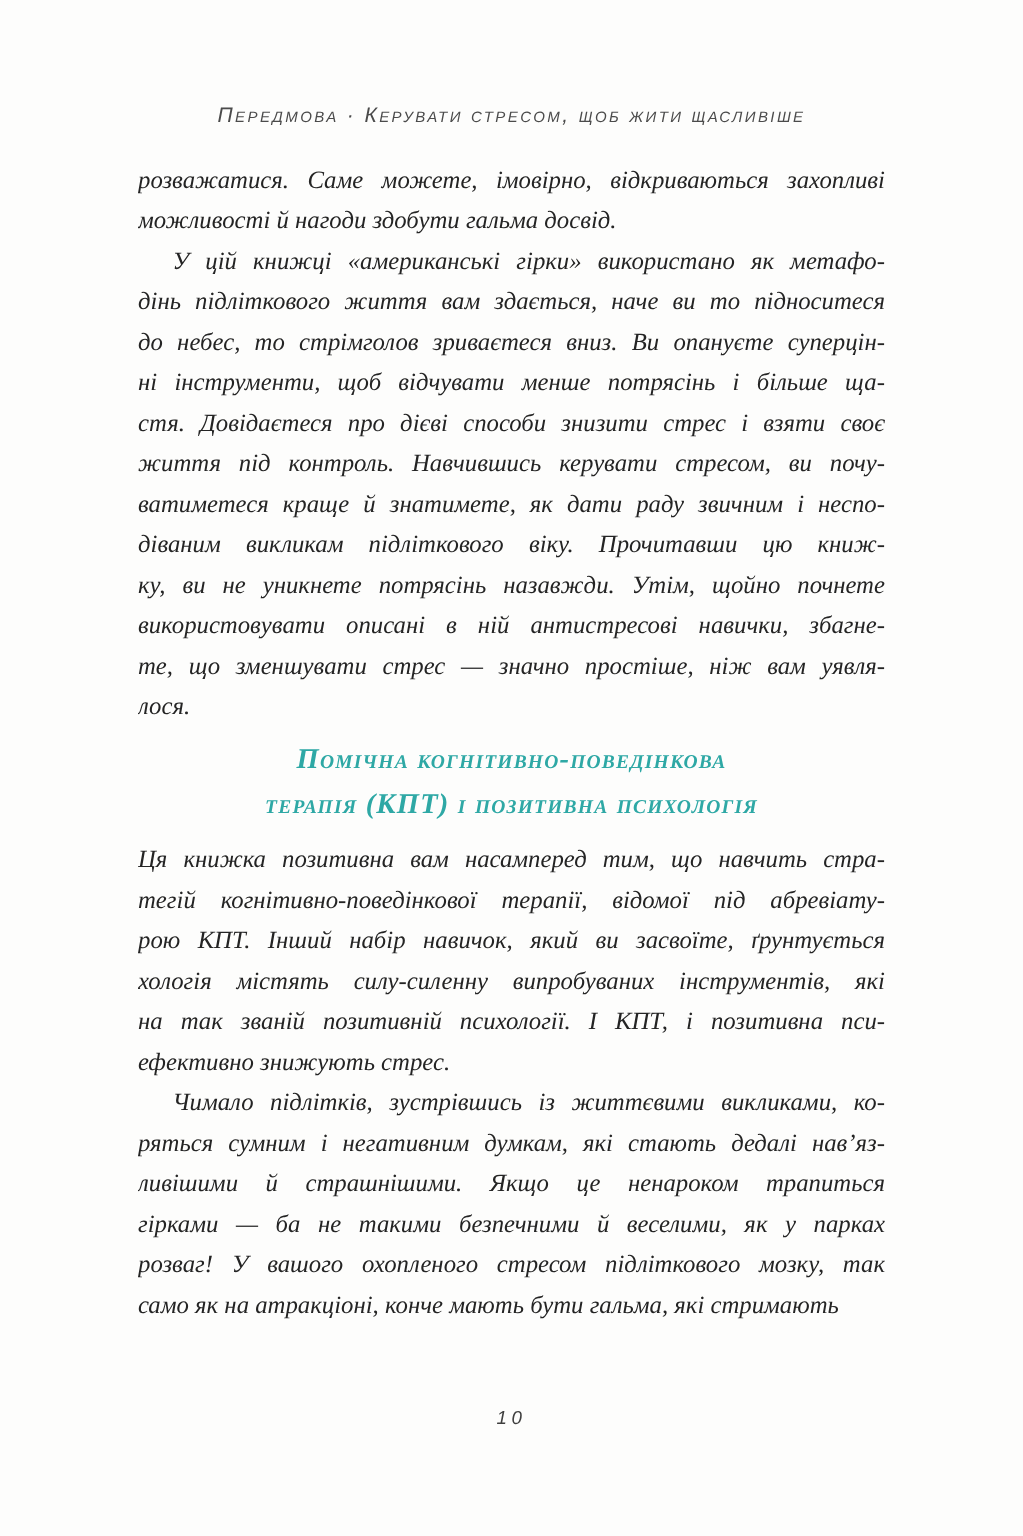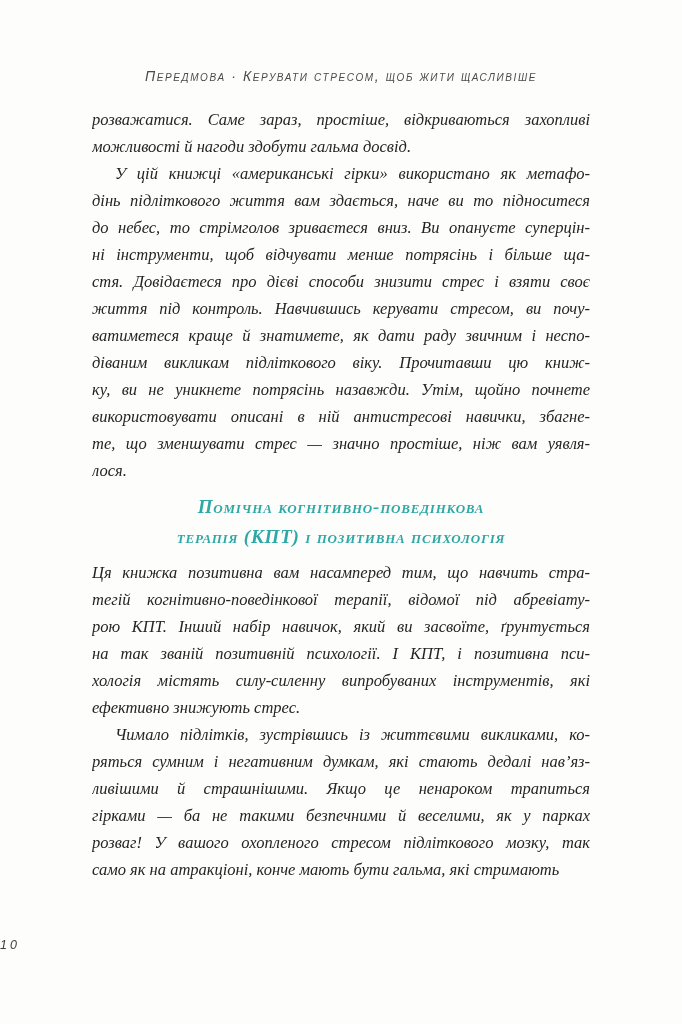--- a/index.html
+++ b/index.html
@@ -52,35 +52,36 @@
   }
   .heading-line {
     font-size: 19px;
     line-height: 30px;
     letter-spacing: 0.8px;
   }
   .page-number {
     position: absolute;
     top: 938px;
     left: 0; right: 0;
+    text-align: center;
     font-family: "Liberation Sans", sans-serif;
     font-size: 12.5px;
     letter-spacing: 3px;
     color: #3f3f3f;
   }
 </style>
 </head>
 <body>
 
 <div class="page">
   <div class="running-head">Передмова · Керувати стресом, щоб жити щасливіше</div>
 
   <div class="text-column">
       <div class="paragraph">
-        <div class="line">розважатися. Саме зараз, простіше, відкриваються захопливі</div>
+        <div class="line">розважатися. Саме можете, імовірно, відкриваються захопливі</div>
         <div class="line para-end">можливості й нагоди здобути гальма досвід.</div>
       </div>
       <div class="paragraph">
         <div class="line indent">У цій книжці «американські гірки» використано як метафо-</div>
         <div class="line">дінь підліткового життя вам здається, наче ви то підноситеся</div>
         <div class="line">до небес, то стрімголов зриваєтеся вниз. Ви опануєте суперцін-</div>
         <div class="line">ні інструменти, щоб відчувати менше потрясінь і більше ща-</div>
         <div class="line">стя. Довідаєтеся про дієві способи знизити стрес і взяти своє</div>
         <div class="line">життя під контроль. Навчившись керувати стресом, ви почу-</div>
         <div class="line">ватиметеся краще й знатимете, як дати раду звичним і неспо-</div>
@@ -91,22 +92,22 @@
         <div class="line para-end">лося.</div>
       </div>
       <div class="section-heading" style="color: rgb(46, 168, 165);">
         <div class="heading-line">Помічна когнітивно-поведінкова</div>
         <div class="heading-line">терапія (КПТ) і позитивна психологія</div>
       </div>
       <div class="paragraph">
         <div class="line">Ця книжка позитивна вам насамперед тим, що навчить стра-</div>
         <div class="line">тегій когнітивно-поведінкової терапії, відомої під абревіату-</div>
         <div class="line">рою КПТ. Інший набір навичок, який ви засвоїте, ґрунтується</div>
+        <div class="line">хологія містять силу-силенну випробуваних інструментів, які</div>
         <div class="line">на так званій позитивній психології. І КПТ, і позитивна пси-</div>
-        <div class="line">хологія містять силу-силенну випробуваних інструментів, які</div>
         <div class="line para-end">ефективно знижують стрес.</div>
       </div>
       <div class="paragraph">
         <div class="line indent">Чимало підлітків, зустрівшись із життєвими викликами, ко-</div>
         <div class="line">ряться сумним і негативним думкам, які стають дедалі нав’яз-</div>
         <div class="line">ливішими й страшнішими. Якщо це ненароком трапиться</div>
         <div class="line">гірками — ба не такими безпечними й веселими, як у парках</div>
         <div class="line">розваг! У вашого охопленого стресом підліткового мозку, так</div>
         <div class="line para-end">само як на атракціоні, конче мають бути гальма, які стримають</div>
       </div>

